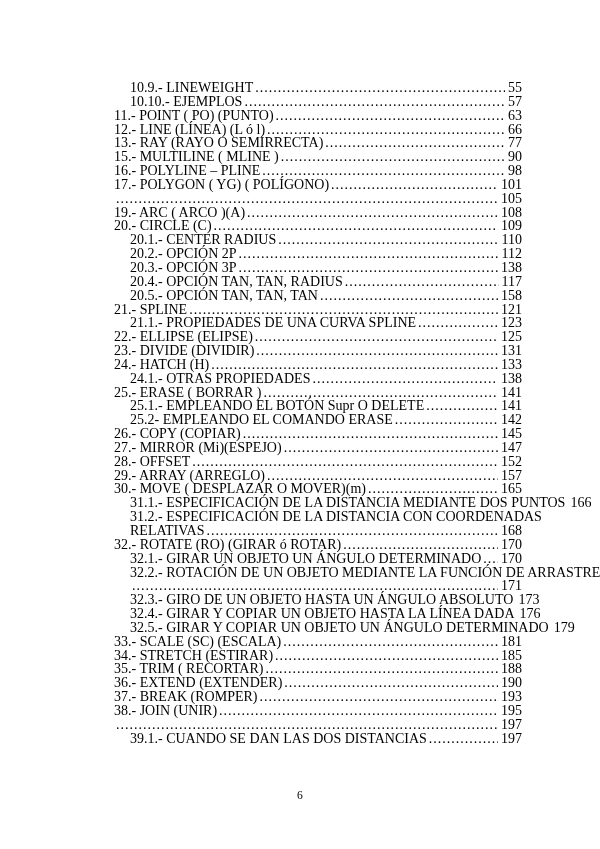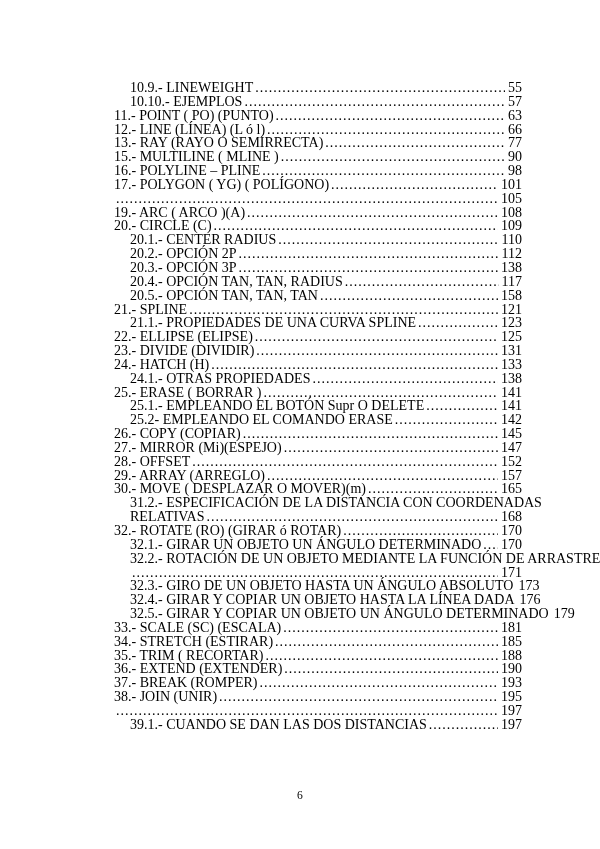--- a/index.html
+++ b/index.html
@@ -207,20 +207,25 @@
         <span class="toc-text">29.- ARRAY (ARREGLO)</span>
         <span class="toc-dots"></span>
         <span class="toc-page">157</span>
       </div>
       <div class="toc-row level-1">
         <span class="toc-text">30.- MOVE ( DESPLAZAR O MOVER)(m)</span>
         <span class="toc-dots"></span>
         <span class="toc-page">165</span>
       </div>
       <div class="toc-row level-2">
+        <span class="toc-text">31.1.-  ESPECIFICACIÓN DE LA DISTANCIA MEDIANTE DOS PUNTOS</span>
+        <span class="toc-dots"></span>
+        <span class="toc-page">166</span>
+      </div>
+      <div class="toc-row level-2">
         <span class="toc-text">31.2.- ESPECIFICACIÓN DE LA DISTANCIA CON COORDENADAS</span>
       </div>
       <div class="toc-row level-2">
         <span class="toc-text">RELATIVAS</span>
         <span class="toc-dots"></span>
         <span class="toc-page">168</span>
       </div>
       <div class="toc-row level-1">
         <span class="toc-text">32.- ROTATE (RO) (GIRAR ó ROTAR)</span>
         <span class="toc-dots"></span>

